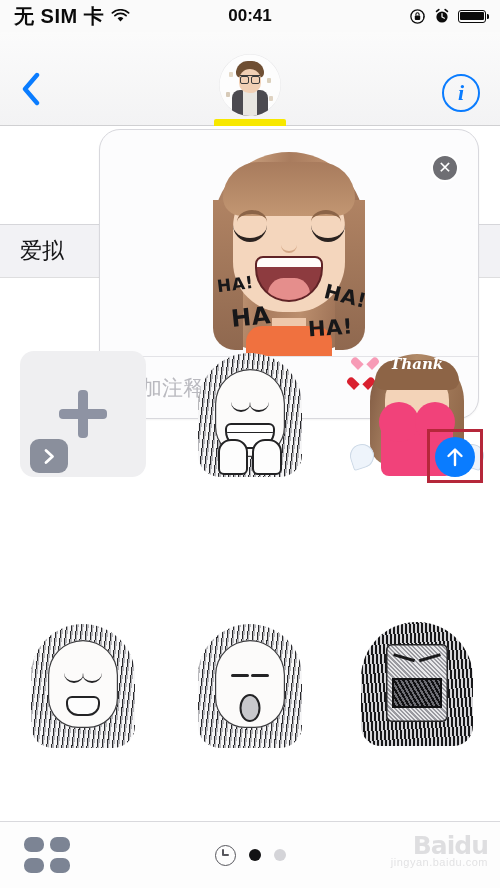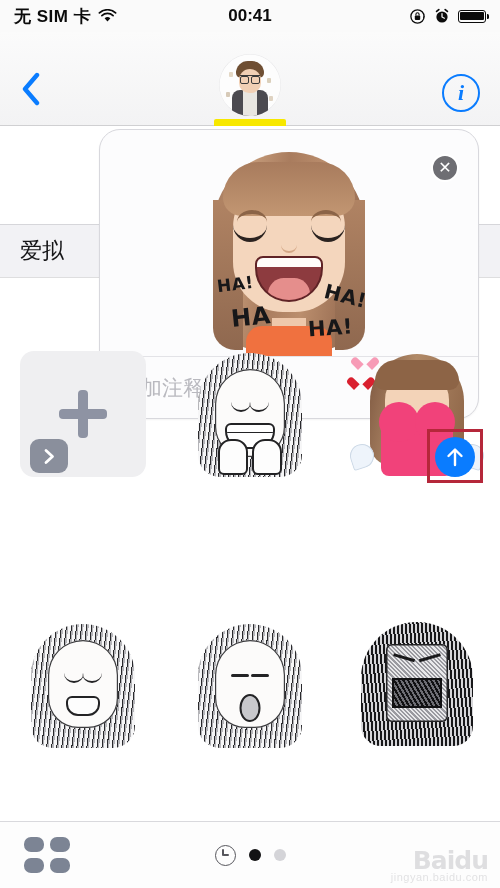--- a/index.html
+++ b/index.html
@@ -8,21 +8,21 @@
     font-family:"Liberation Sans","DejaVu Sans",sans-serif;
     background:#ffffff;position:relative;
   }
   .phone{width:500px;height:888px;position:relative;background:#fff;display:flex;flex-direction:column;}
 
   
   .statusbar{
     height:32px;flex:0 0 32px;display:flex;align-items:center;
     padding:0 14px;background:#fafafa;position:relative;
   }
-  .sb-left{display:flex;align-items:center;gap:7px;font-size:17px;font-weight:700;color:#0b0b0b;letter-spacing:.5px;}
+  .sb-left{display:flex;align-items:center;gap:7px;font-size:20px;font-weight:700;color:#0b0b0b;letter-spacing:.5px;}
   .sb-time{position:absolute;left:0;right:0;text-align:center;font-size:17px;font-weight:700;color:#0b0b0b;pointer-events:none;}
   .sb-right{margin-left:auto;display:flex;align-items:center;gap:8px;z-index:2;}
   .batt{width:28px;height:13px;border:1.6px solid #0b0b0b;border-radius:3px;padding:1.3px;box-sizing:border-box;position:relative;}
   .batt::after{content:"";position:absolute;right:-4px;top:3.5px;width:2.4px;height:5px;background:#0b0b0b;border-radius:0 1.5px 1.5px 0;}
   .batt i{display:block;height:100%;background:#0b0b0b;border-radius:1px;}
 
   
   .navbar{
     flex:0 0 93px;background:linear-gradient(#fbfbfb,#f3f3f4);
     position:relative;display:flex;align-items:flex-start;
@@ -185,21 +185,21 @@
   
   .bottombar{flex:0 0 66px;background:#fdfdfd;border-top:.5px solid #d9d9dd;position:relative;display:flex;align-items:center;}
   .grid-icon{margin-left:24px;display:grid;grid-template-columns:repeat(2,20px);grid-template-rows:repeat(2,15px);gap:6px;}
   .grid-icon i{background:#7c8494;border-radius:7px;}
   .pager{position:absolute;left:0;right:0;display:flex;align-items:center;justify-content:center;gap:13px;}
   .clock-ic{width:19px;height:19px;border:1.8px solid #56565c;border-radius:50%;position:relative;}
   .clock-ic::before{content:"";position:absolute;left:6.5px;top:3px;width:1.8px;height:7px;background:#56565c;border-radius:1px;}
   .clock-ic::after{content:"";position:absolute;left:7px;top:8.5px;width:6px;height:1.8px;background:#56565c;border-radius:1px;}
   .dot{width:12px;height:12px;border-radius:50%;}
   .dot.on{background:#121214;} .dot.off{background:#d4d4d8;}
-  .watermark{position:absolute;right:12px;bottom:5px;text-align:right;opacity:.3;user-select:none;}
+  .watermark{position:absolute;right:12px;bottom:20px;text-align:right;opacity:.3;user-select:none;}
   .wm-main{font-size:25px;font-weight:700;color:#9a9aa0;letter-spacing:-1px;font-family:"DejaVu Sans",sans-serif;}
   .wm-sub{font-size:11px;color:#a3a3a8;letter-spacing:.5px;margin-top:-4px;}
 </style>
 </head>
 <body>
 
 <div class="phone">
 
   <div class="statusbar">
     <div class="sb-left">
@@ -362,20 +362,21 @@
           <div class="ty-face">
             <span class="ty-eye tye-l"></span>
               <span class="ty-eye tye-r"></span>
             <span class="ty-mouth"></span>
           </div>
           <div class="ty-bang"></div>
           <span class="wing wing-l"></span>
             <span class="wing wing-r"></span>
           <div class="heart"></div>
           <div class="heart-txt">
+            <div>Thank</div>
           </div>
         </div>
       </div>
 
       <div class="cell">
         <div class="sk">
           <div class="sk-hair"></div>
           <div class="sk-face">
             <span class="sk-eye se-l"></span>
               <span class="sk-eye se-r"></span>

